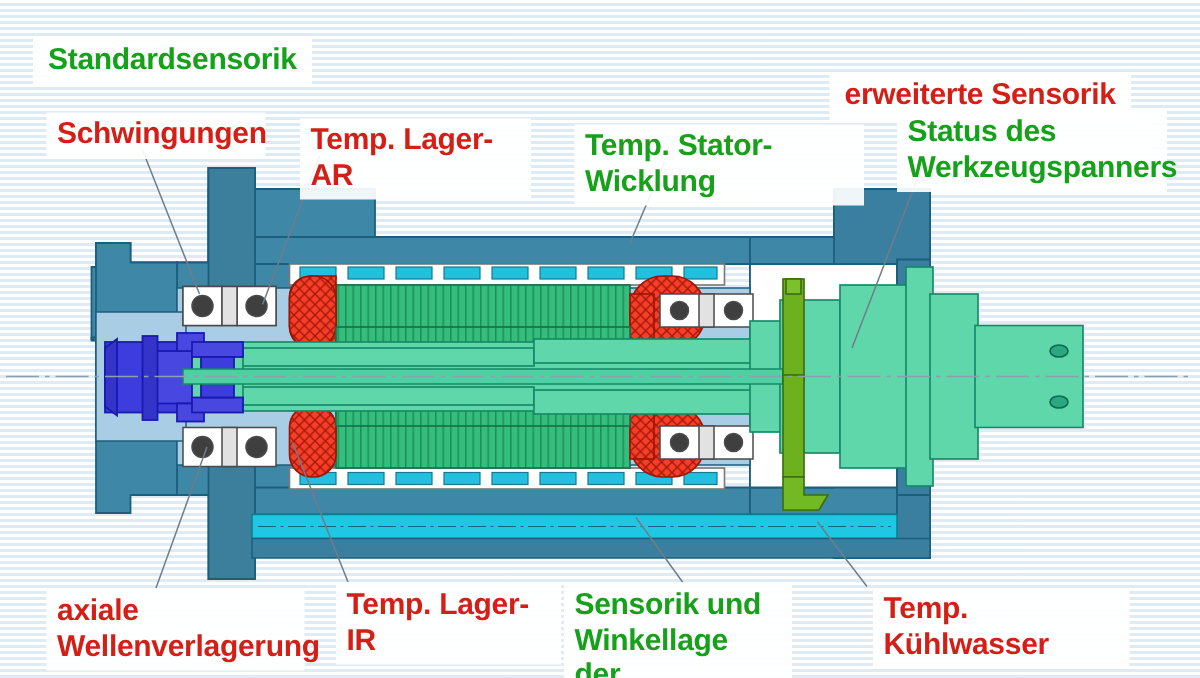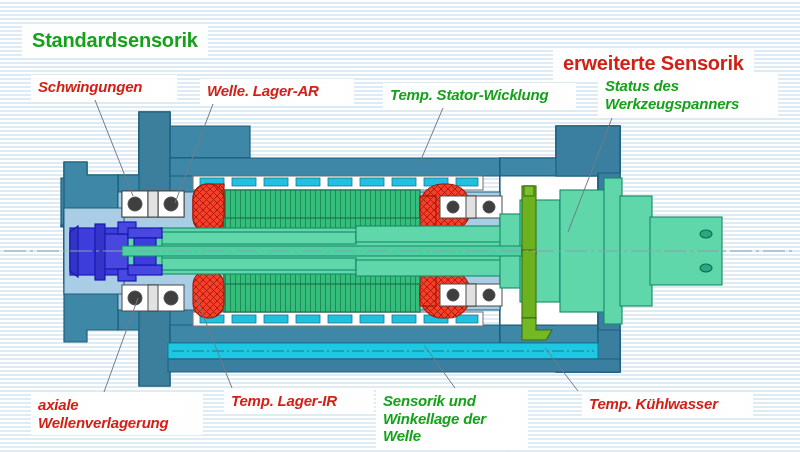--- a/index.html
+++ b/index.html
@@ -29,21 +29,21 @@
     background:rgba(255,255,255,0.92);
     font-weight:bold;
     line-height:1.18;
     white-space:pre-line;
     padding:3px 7px 4px 7px;
     letter-spacing:-0.2px;
   }
   .red{color:#d31f16;}
   .green{color:#16a11a;}
   .hdr{font-size:20px;padding:4px 10px 5px 10px;}
-  .note{font-size:15px;font-style:italic;}
+  .note{font-size:20px;}
 </style>
 </head>
 <body>
 
 <div id="stage">
 
   <svg id="drawing" viewBox="0 0 800 452">
     <defs>
 
       <pattern id="lam" width="5" height="6" patternUnits="userSpaceOnUse">
@@ -247,21 +247,21 @@
         <line x1="578" y1="391" x2="545" y2="348" stroke="#6f7d88" stroke-width="1"></line>
       </g>
   </svg>
 
   <div class="lbl hdr green" style="left:22px;top:25px;">Standardsensorik</div>
 
   <div class="lbl hdr red" style="left:553px;top:23px;margin-top:25px;">erweiterte Sensorik</div>
 
   <div class="lbl note red" style="left:31px;top:75px;width:132px;">Schwingungen</div>
 
-  <div class="lbl note red" style="left:200px;top:79px;width:140px;">Welle. Lager-AR</div>
+  <div class="lbl note red" style="left:200px;top:79px;width:140px;">Temp. Lager-AR</div>
 
   <div class="lbl note green" style="left:598px;top:74px;width:166px;">Status des
 Werkzeugspanners</div>
 
   <div class="lbl note green" style="left:383px;top:83px;width:179px;">Temp. Stator-Wicklung</div>
 
   <div class="lbl note red" style="left:31px;top:393px;width:158px;">axiale
 Wellenverlagerung</div>
 
   <div class="lbl note red" style="left:224px;top:389px;width:136px;">Temp. Lager-IR</div>

